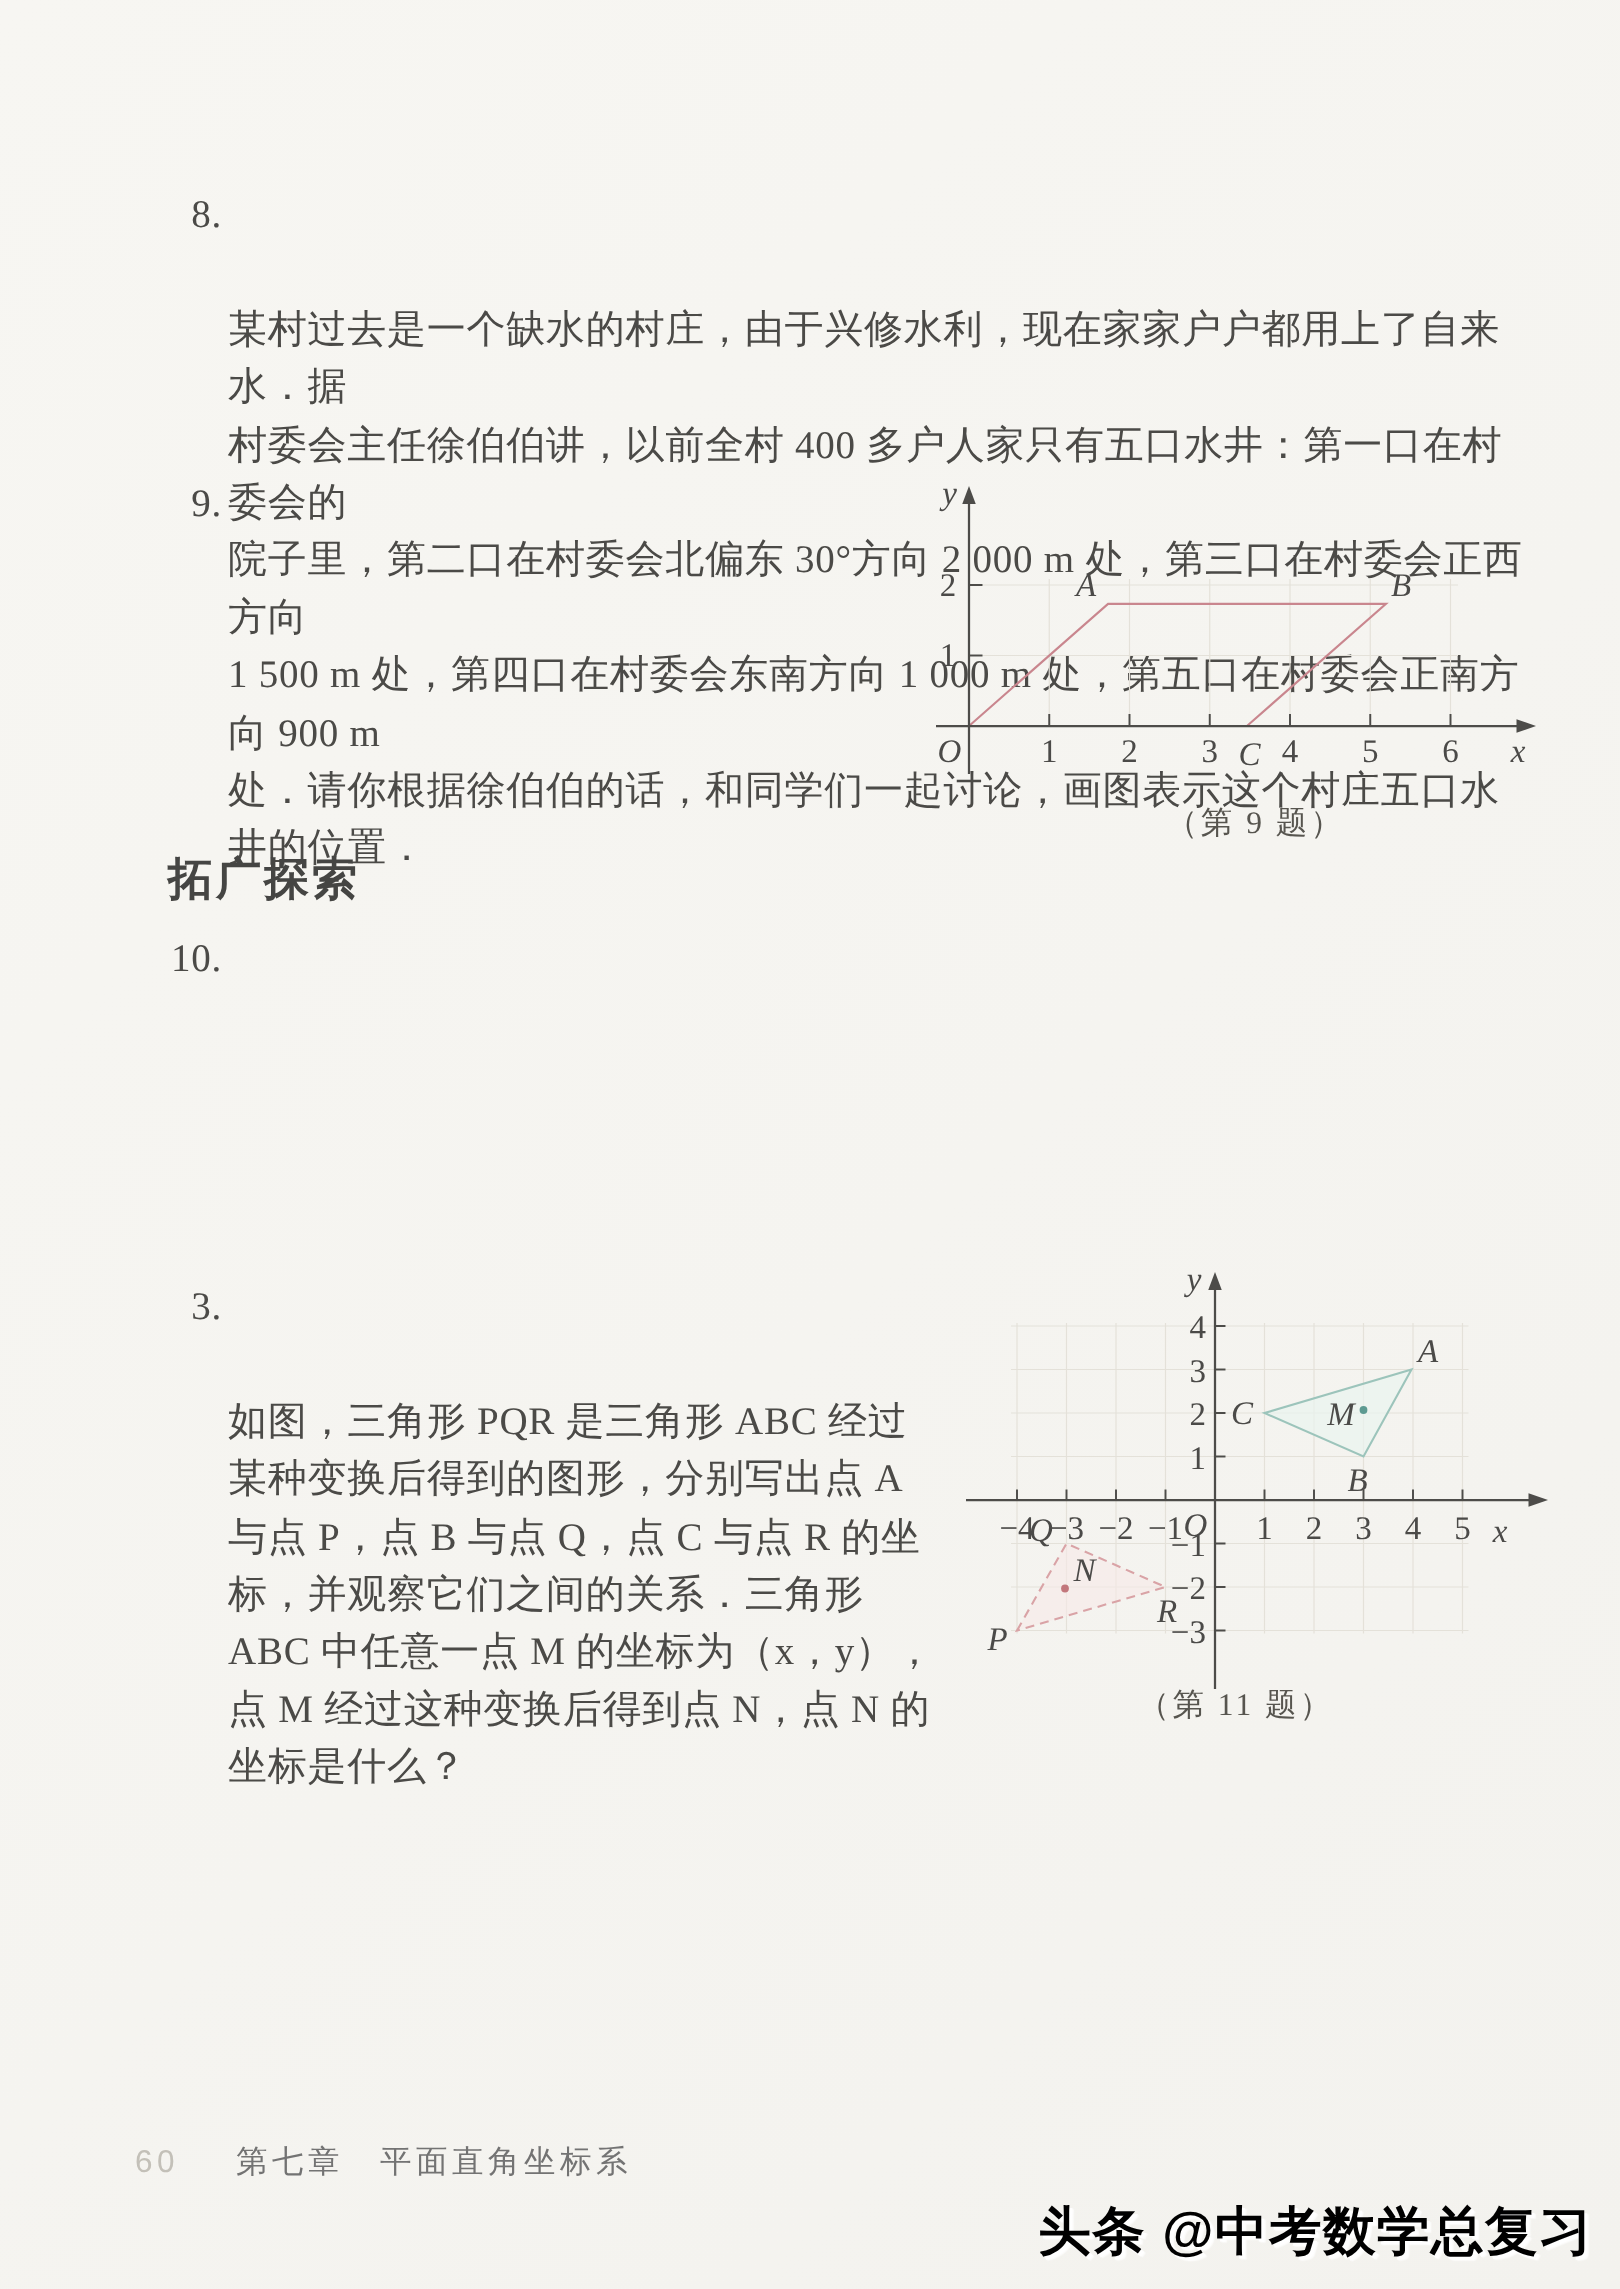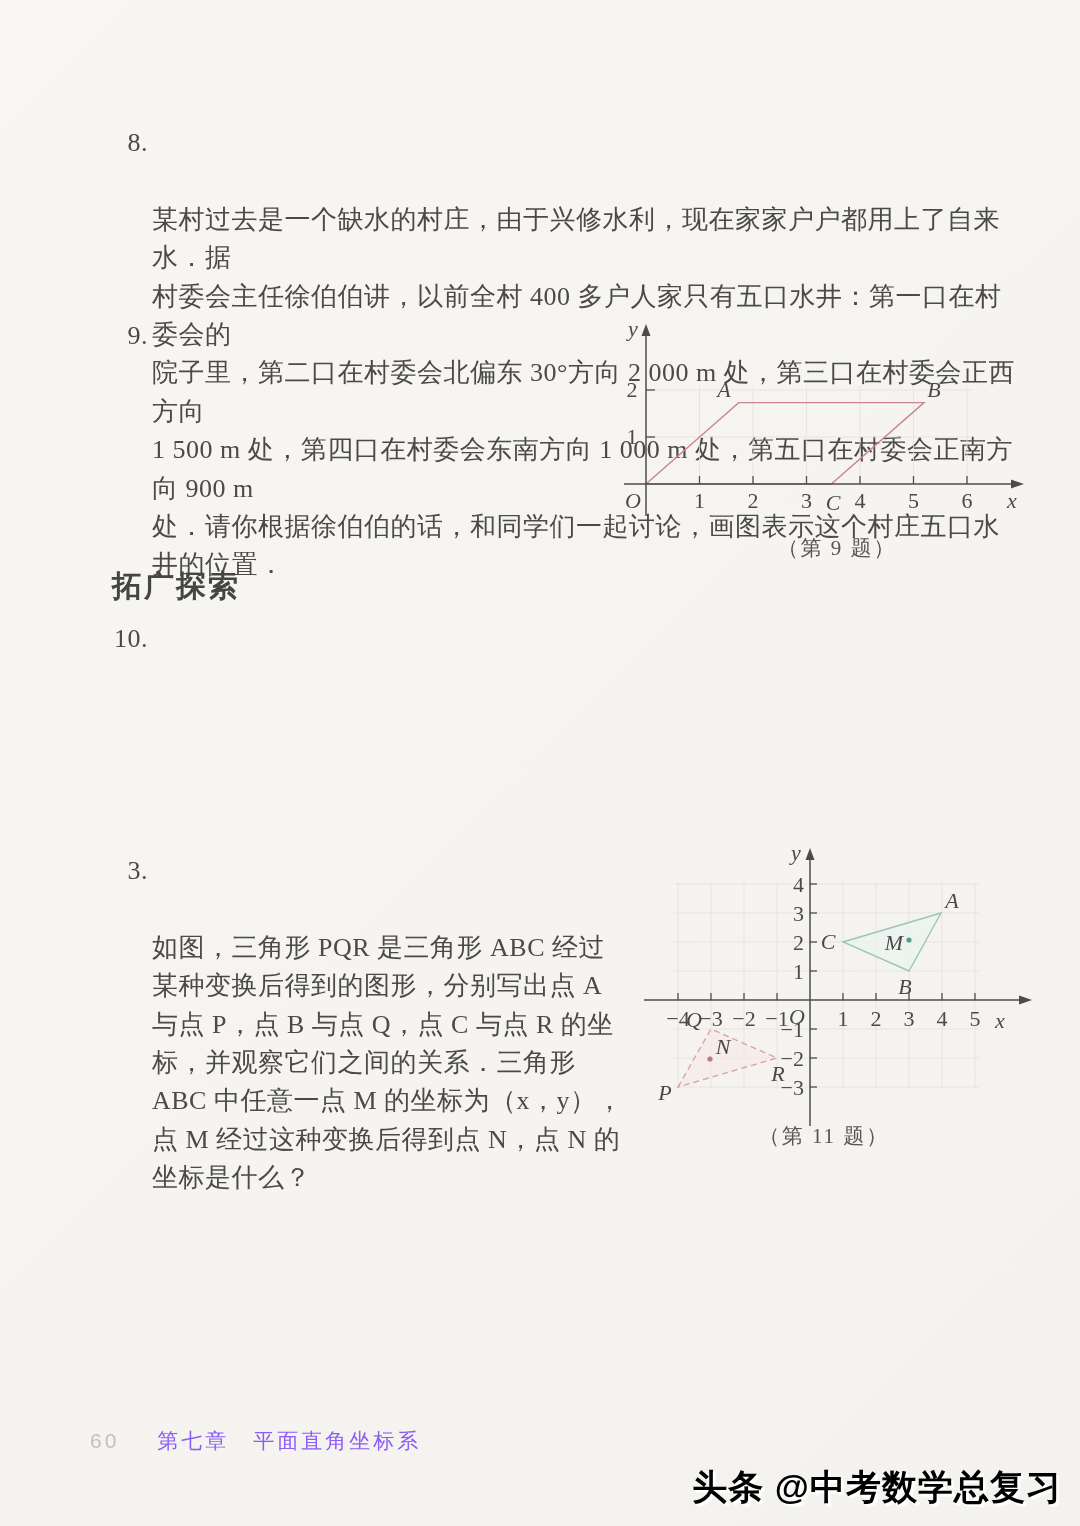--- a/index.html
+++ b/index.html
@@ -34,21 +34,21 @@
   .fig text.cap{fill:#57554f;font-size:21px;letter-spacing:2px;}
   .axis{stroke:#4d4c49;stroke-width:1.5;fill:none;}
   .tick{stroke:#4d4c49;stroke-width:1.3;}
   .arrow{fill:#4d4c49;stroke:none;}
   .grid{stroke:#e4e1d9;stroke-width:0.8;}
   .footer{
     position:absolute;left:90px;top:1427px;
     font-size:21px;color:#c3c0b8;letter-spacing:3px;
     font-family:"Liberation Sans","DejaVu Sans",sans-serif;
   }
-  .footer .chap{margin-left:38px;color:#8b5cf6;}
+  .footer .chap{margin-left:38px;color:#737373;}
   .watermark{
     position:absolute;right:18px;top:1464px;
     font-family:"Liberation Sans","DejaVu Sans",sans-serif;
     font-weight:bold;font-size:35px;color:#000000;letter-spacing:1px;
     text-shadow:2px 2px 0 #ffffff,3px 3px 1px rgba(255,255,255,0.85);
   }
 </style>
 </head>
 <body>
 

